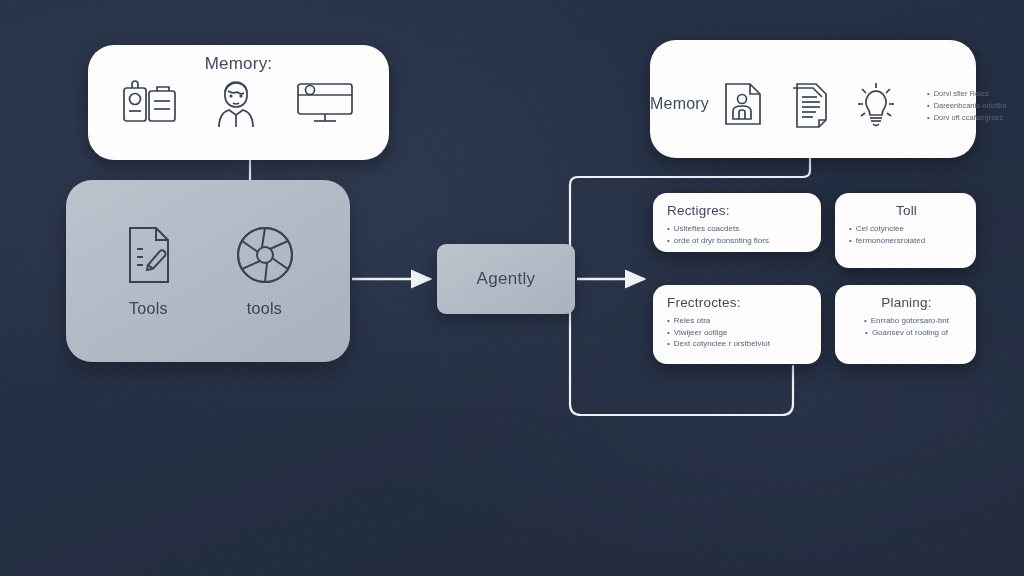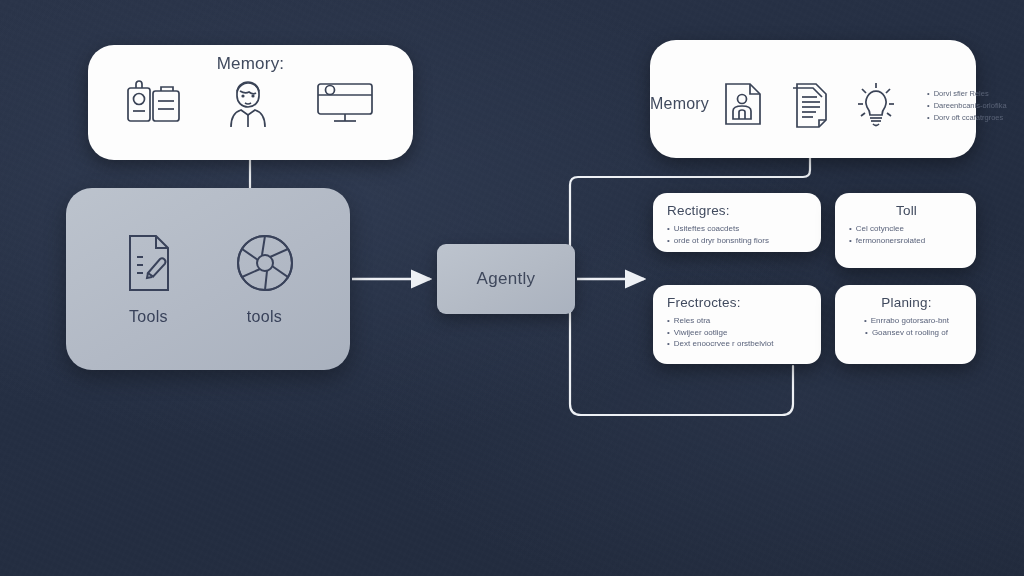--- a/index.html
+++ b/index.html
@@ -38,21 +38,21 @@
   .card.pill { border-radius: 26px; }
 
   .card-title {
     text-align: center;
     color: #404a5e;
     letter-spacing: .2px;
   }
 
   
   #card-memory-left {
-    left: 88px; top: 45px; width: 325px; height: 115px;
+    left: 88px; top: 45px; width: 301px; height: 115px;
     display: flex; flex-direction: column; align-items: center;
     padding-top: 9px;
   }
   #card-memory-left .card-title { font-size: 17px; }
   #card-memory-left .icon-row {
     display: flex; align-items: center; justify-content: space-around;
     width: 100%; padding: 0 18px; margin-top: 2px;
   }
 
   
@@ -69,21 +69,21 @@
   .blur-list { list-style: none; margin-left: 8px; }
   .blur-list li {
     font-size: 7.5px; line-height: 12px; color: #5a6377;
     filter: blur(0.7px); white-space: nowrap;
   }
   .blur-list li::before { content: "•"; margin-right: 4px; color: #5a6377; }
 
   
   #panel-tools {
     position: absolute;
-    left: 66px; top: 188px; width: 284px; height: 182px;
+    left: 66px; top: 180px; width: 284px; height: 182px;
     background: linear-gradient(150deg, #bcc3cd 0%, #b2b9c5 55%, #a9b1be 100%);
     border-radius: 26px;
     box-shadow: 0 8px 22px rgba(0,0,0,0.3);
     display: flex; align-items: center; justify-content: space-around;
     padding: 0 26px;
   }
   .tool-cell { display: flex; flex-direction: column; align-items: center; gap: 10px; }
   .tool-cell .tool-label {
     font-size: 16px; color: #39425a; letter-spacing: .3px;
   }
@@ -289,21 +289,21 @@
       <li>Cel cotynclee</li>
       <li>fermononersroiated</li>
     </ul>
   </div>
 
   <div class="card rcard" id="card-r3">
     <div class="card-title left">Frectroctes:</div>
     <ul>
       <li>Reles otra</li>
       <li>Viwijeer ootlige</li>
-      <li>Dext enoocrvee r orstbelviot</li>
+      <li>Dext cotynclee r orstbelviot</li>
     </ul>
   </div>
 
   <div class="card rcard" id="card-r4">
     <div class="card-title">Planing:</div>
     <ul class="centered">
       <li>Enrrabo gotorsaro-bnt</li>
       <li>Goansev ot rooling of</li>
     </ul>
   </div>

